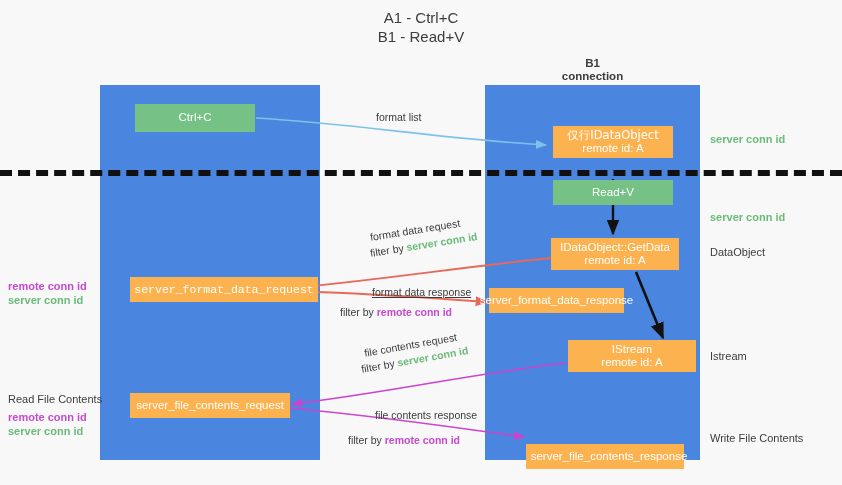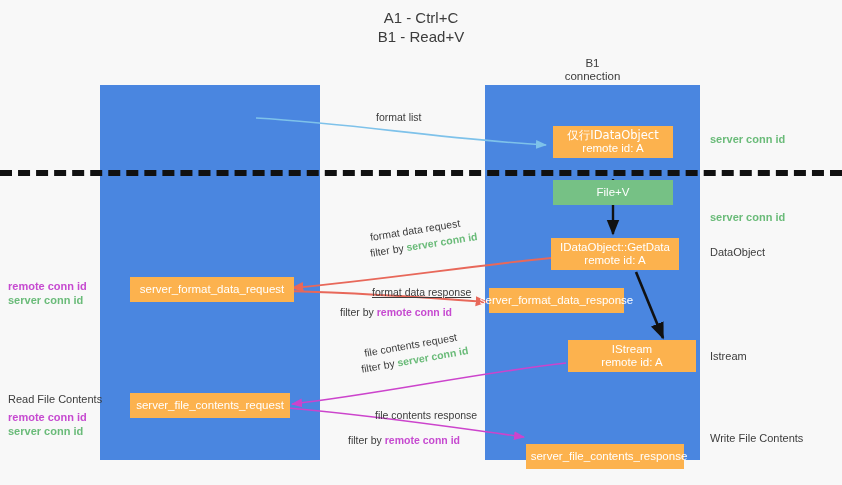--- a/index.html
+++ b/index.html
@@ -44,21 +44,21 @@
   .lane-b { left: 485px; top: 85px; width: 215px; height: 375px; }
   .lane-head {
     position: absolute;
     text-align: center;
     font-size: 11.5px;
     line-height: 13px;
     color: #3c3c3c;
     white-space: pre;
   }
   .lane-head-a { left: 100px; top: 57px; width: 220px; }
-  .lane-head-b { left: 485px; top: 57px; width: 215px; }
+  .lane-head-b { left: 485px; top: 57px; width: 215px; font-weight: bold; }
   .node {
     position: absolute;
     box-sizing: border-box;
     display: flex;
     flex-direction: column;
     align-items: center;
     justify-content: center;
     text-align: center;
     color: #ffffff;
     font-size: 11.5px;
@@ -137,36 +137,39 @@
 
     <path d="M636,272 L663,338" stroke="#111111" stroke-width="2.6" fill="none" marker-end="url(#arw-black)"></path>
 
     <path d="M566,363 C470,374 380,394 292,404" stroke="#cc44cc" stroke-width="1.6" fill="none" marker-end="url(#arw-magenta)"></path>
 
     <path d="M288,408 C380,416 450,427 524,437" stroke="#cc44cc" stroke-width="1.6" fill="none" marker-end="url(#arw-magenta)"></path>
   </svg>
 
   <div class="dash-line"></div>
 
+  <div class="node green" style="left:135px; top:104px; width:120px; height:28px;">
+    <span>Ctrl+C</span>
+  </div>
 
   <div class="node orange" style="left:553px; top:126px; width:120px; height:32px;">
     <span class="cjk">仅行IDataObject</span>
     <span class="l2">remote id: A</span>
   </div>
 
   <div class="node green" style="left:553px; top:180px; width:120px; height:25px;">
-    <span>File+V</span>
+    <span>Read+V</span>
   </div>
 
   <div class="node orange" style="left:551px; top:238px; width:128px; height:32px;">
     <span>IDataObject::GetData</span>
     <span class="l2">remote id: A</span>
   </div>
 
-  <div class="node orange" style="left:130px; top:277px; width:164px; height:25px;">
+  <div class="node orange" style="left:130px; top:277px; width:188px; height:25px;font-family:Liberation Mono, monospace;">
     <span>server_format_data_request</span>
   </div>
 
   <div class="node orange" style="left:489px; top:288px; width:135px; height:25px;">
     <span>server_format_data_response</span>
   </div>
 
   <div class="node orange" style="left:568px; top:340px; width:128px; height:32px;">
     <span>IStream</span>
     <span class="l2">remote id: A</span>

